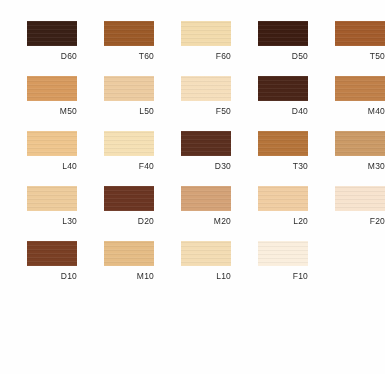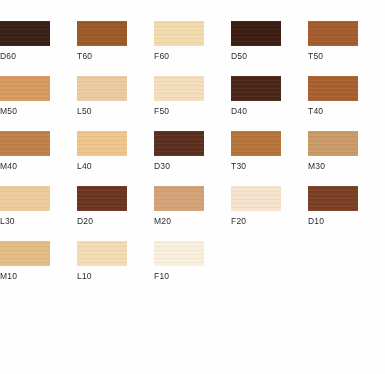--- a/index.html
+++ b/index.html
@@ -32,21 +32,21 @@
     grid-template-rows: repeat(6, 55px);
     justify-content: center;
   }
 
   .swatch-cell {
     position: relative;
     width: 77px;
     height: 55px;
     display: flex;
     flex-direction: column;
-    align-items: flex-start;
+    align-items: flex-end;
   }
 
   .swatch-chip {
     width: 50px;
     height: 25px;
     box-sizing: border-box;
     border: 0;
     margin-top: 7px;
     position: relative;
     overflow: hidden;
@@ -115,30 +115,30 @@
       </div>
       <div class="swatch-cell">
         <div class="swatch-chip" style="background-color: rgb(245, 222, 187);"></div>
         <div class="swatch-label">F50</div>
       </div>
       <div class="swatch-cell">
         <div class="swatch-chip" style="background-color: rgb(74, 37, 24);"></div>
         <div class="swatch-label">D40</div>
       </div>
       <div class="swatch-cell">
-        <div class="swatch-chip" style="background-color: rgb(168, 95, 48);"></div>
-        <div class="swatch-label">T40</div>
-      </div>
-      <div class="swatch-cell">
         <div class="swatch-chip" style="background-color: rgb(192, 128, 73);"></div>
         <div class="swatch-label">M40</div>
       </div>
       <div class="swatch-cell">
         <div class="swatch-chip" style="background-color: rgb(238, 197, 141);"></div>
         <div class="swatch-label">L40</div>
+      </div>
+      <div class="swatch-cell">
+        <div class="swatch-chip" style="background-color: rgb(245, 224, 180);"></div>
+        <div class="swatch-label">F40</div>
       </div>
       <div class="swatch-cell">
         <div class="swatch-chip" style="background-color: rgb(91, 47, 31);"></div>
         <div class="swatch-label">D30</div>
       </div>
       <div class="swatch-cell">
         <div class="swatch-chip" style="background-color: rgb(181, 116, 58);"></div>
         <div class="swatch-label">T30</div>
       </div>
       <div class="swatch-cell">
@@ -151,20 +151,24 @@
       </div>
       <div class="swatch-cell">
         <div class="swatch-chip" style="background-color: rgb(107, 53, 34);"></div>
         <div class="swatch-label">D20</div>
       </div>
       <div class="swatch-cell">
         <div class="swatch-chip" style="background-color: rgb(212, 162, 119);"></div>
         <div class="swatch-label">M20</div>
       </div>
       <div class="swatch-cell">
+        <div class="swatch-chip" style="background-color: rgb(240, 205, 162);"></div>
+        <div class="swatch-label">L20</div>
+      </div>
+      <div class="swatch-cell">
         <div class="swatch-chip" style="background-color: rgb(247, 227, 206);"></div>
         <div class="swatch-label">F20</div>
       </div>
       <div class="swatch-cell">
         <div class="swatch-chip" style="background-color: rgb(122, 63, 36);"></div>
         <div class="swatch-label">D10</div>
       </div>
       <div class="swatch-cell">
         <div class="swatch-chip" style="background-color: rgb(229, 188, 133);"></div>
         <div class="swatch-label">M10</div>

